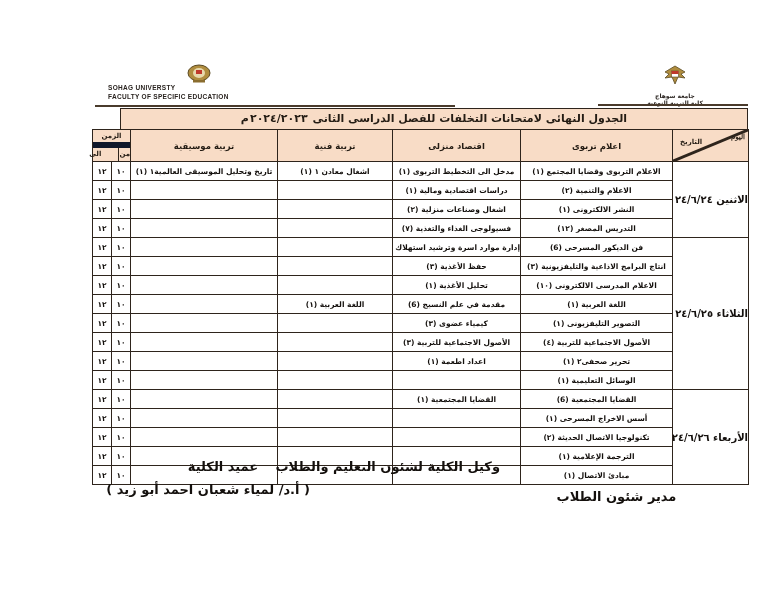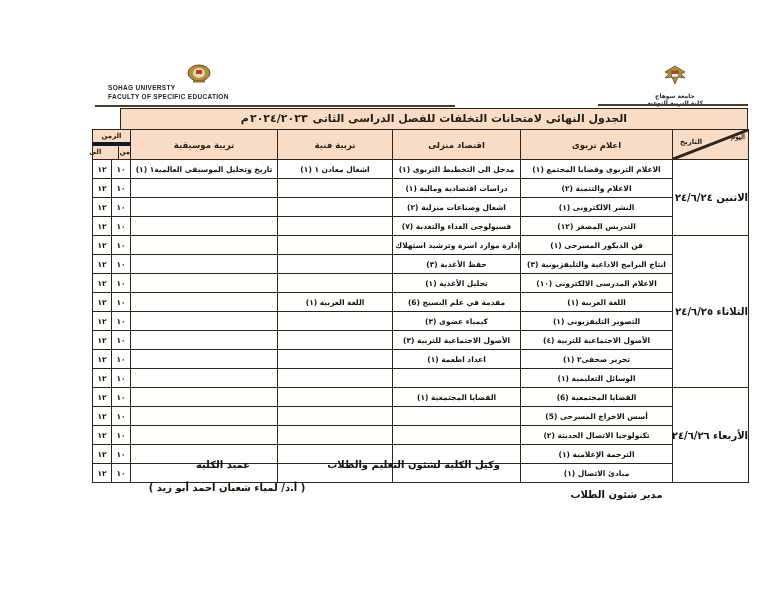--- a/index.html
+++ b/index.html
@@ -34,33 +34,33 @@
   .schedule td{background:#ffffff;height:18px;font-size:7.5px;font-weight:bold;
     text-align:center;vertical-align:middle;white-space:nowrap;overflow:hidden;color:#14100d;}
   .c-day{width:76px;}.c-media{width:152px;}.c-econ{width:128px;}
   .c-art{width:115px;}.c-music{width:147px;}.c-from{width:19px;}.c-to{width:19px;}
   th.day-head{position:relative;padding:0;}
   th.day-head .diag{position:absolute;left:0;top:0;width:100%;height:100%;}
   th.day-head span{position:absolute;font-size:7px;font-weight:bold;}
   .dh-day{right:3px;top:3px;font-family:Liberation Serif, serif;}
   .dh-date{left:7px;top:8px;}
   th.time-head{padding:0;}
-  .time-label{height:12px;line-height:12px;border-bottom:4px solid #0f172a;font-size:7px;text-align:center;}
+  .time-label{height:12px;line-height:12px;border-bottom:6px solid #0f172a;font-size:7px;text-align:center;}
   .time-split{display:flex;height:13px;line-height:13px;font-size:7px;}
   .time-split span{flex:1;text-align:center;}
   .time-split span:first-child{border-left:1px solid #2e241c;margin-left:17px;}
   td.day-cell{font-size:10px;}
   td.day-cell .date{direction:ltr;unicode-bidi:isolate;}
   td.time-cell{font-size:7.5px;}
   
-  .sig{position:absolute;direction:rtl;font-size:10px;font-weight:bold;color:#14100d;white-space:nowrap;}
+  .sig{position:absolute;direction:rtl;font-size:13px;font-weight:bold;color:#14100d;white-space:nowrap;}
   .sig-right{left:554px;top:459px;width:125px;text-align:center;margin-top:30px;}
   .sig-center{left:330px;top:459px;width:170px;text-align:left;}
   .sig-left{left:168px;top:459px;width:110px;text-align:center;}
-  .sig-name{left:132px;top:482px;width:190px;text-align:center;}
+  .sig-name{left:120px;top:482px;width:190px;text-align:center;}
 </style>
 </head>
 <body>
 
 <div class="page">
 
   <div class="lh-left">
     <span class="emblem">
       <svg width="30" height="20" viewBox="0 0 30 20">
         <ellipse cx="15" cy="9" rx="11" ry="8" fill="#b08d3f" stroke="#5b4a22" stroke-width="1"></ellipse>
@@ -155,21 +155,21 @@
           <tr>
             <td>التدريس المصغر (١٢)</td>
             <td>فسيولوجى الغذاء والتغذية (٧)</td>
             <td></td>
             <td></td>
             <td class="time-cell">١٠</td>
             <td class="time-cell">١٢</td>
           </tr>
           <tr>
             <td rowspan="8" class="day-cell"><span>الثلاثاء</span> <span class="date" dir="ltr">٢٠٢٤/٦/٢٥</span></td>
-            <td>فن الديكور المسرحى (١)</td>
+            <td>فن الديكور المسرحى (6)</td>
             <td>إدارة موارد اسرة وترشيد استهلاك (٢)</td>
             <td></td>
             <td></td>
             <td class="time-cell">١٠</td>
             <td class="time-cell">١٢</td>
           </tr>
           <tr>
             <td>انتاج البرامج الاذاعية والتليفزيونية (٣)</td>
             <td>حفظ الأغذية (٣)</td>
             <td></td>
@@ -228,21 +228,21 @@
           <tr>
             <td rowspan="5" class="day-cell"><span>الأربعاء</span> <span class="date" dir="ltr">٢٠٢٤/٦/٢٦</span></td>
             <td>القضايا المجتمعية (6)</td>
             <td>القضايا المجتمعية (١)</td>
             <td></td>
             <td></td>
             <td class="time-cell">١٠</td>
             <td class="time-cell">١٢</td>
           </tr>
           <tr>
-            <td>أسس الاخراج المسرحى (5)</td>
+            <td>أسس الاخراج المسرحى (١)</td>
             <td></td>
             <td></td>
             <td></td>
             <td class="time-cell">١٠</td>
             <td class="time-cell">١٢</td>
           </tr>
           <tr>
             <td>تكنولوجيا الاتصال الحديثة (٢)</td>
             <td></td>
             <td></td>

